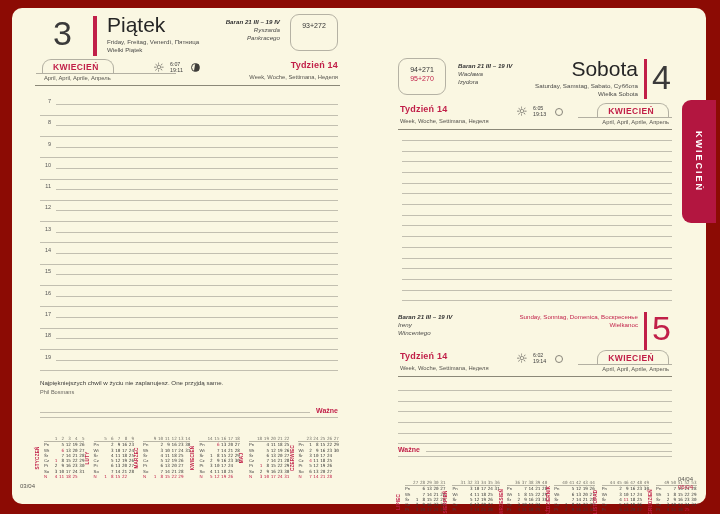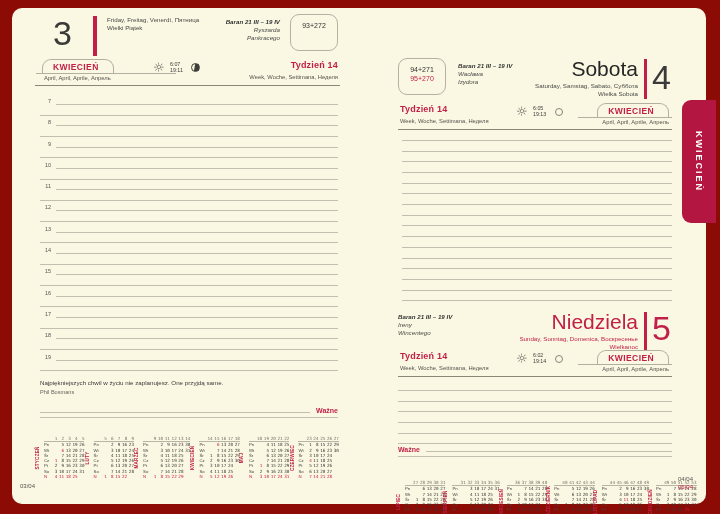--- a/index.html
+++ b/index.html
@@ -67,20 +67,21 @@
 <body>
 
 <div class="book">
   <div class="paper"></div>
 
   <div class="page left">
     <div class="abs" style="left:0;top:0;right:0;height:46px;">
       <span class="big-num abs" style="left:18px;top:2px;">3</span>
       <span class="vbar" style="left:58px;top:4px;height:40px;"></span>
       <div class="abs" style="left:72px;top:2px;">
+        <div class="day-title">Piątek</div>
         <div class="tiny" style="margin-top:2px;">Friday, Freitag, Venerdì, Пятница</div>
         <div class="tiny">Wielki Piątek</div>
       </div>
       <div class="zod abs right-align" style="right:60px;top:6px;">
         <div class="z1">Baran 21 III – 19 IV</div>
         <div>Ryszarda</div>
         <div>Pankracego</div>
       </div>
       <div class="doy-box" style="right:2px;top:2px;">
         <span>93+272</span>
@@ -647,21 +648,20 @@
         <div class="rl"></div>
       </div>
 
     <div class="abs" style="left:0;top:253px;right:0;height:48px;">
       <div class="zod abs" style="left:0;top:4px;">
         <div class="z1">Baran 21 III – 19 IV</div>
         <div>Ireny</div>
         <div>Wincentego</div>
       </div>
       <div class="abs right-align" style="right:34px;top:2px;">
-        <div class="day-title red">Niedziela</div>
         <div class="tiny red" style="margin-top:2px;">Sunday, Sonntag, Domenica, Воскресенье</div>
         <div class="tiny red">Wielkanoc</div>
       </div>
       <span class="vbar" style="right:25px;top:3px;height:38px;position:absolute;"></span>
       <span class="big-num red abs" style="right:2px;top:0;">5</span>
     </div>
 
     <div class="week-row" style="top:293px;">
       <span class="tydz abs" style="left:2px;top:2px;">Tydzień 14</span>
       <div class="subt abs" style="left:2px;top:16px;">Week, Woche, Settimana, Неделя</div>

